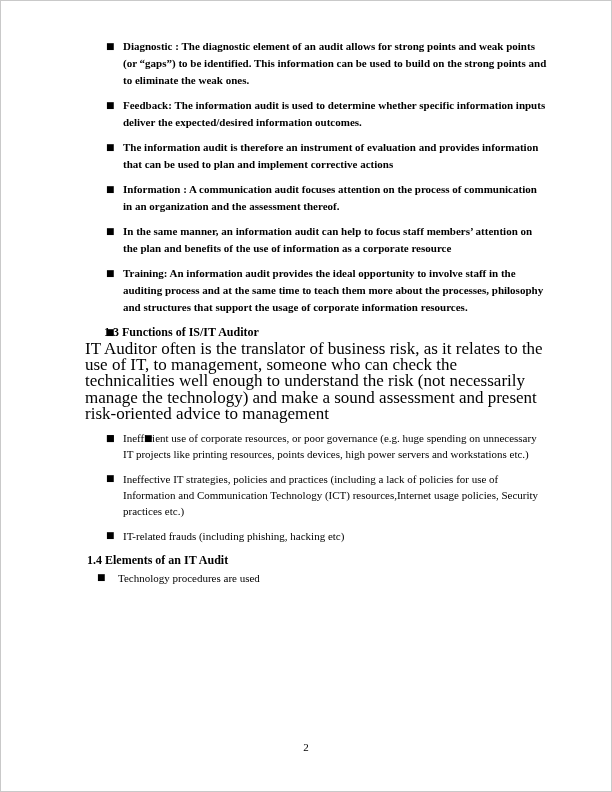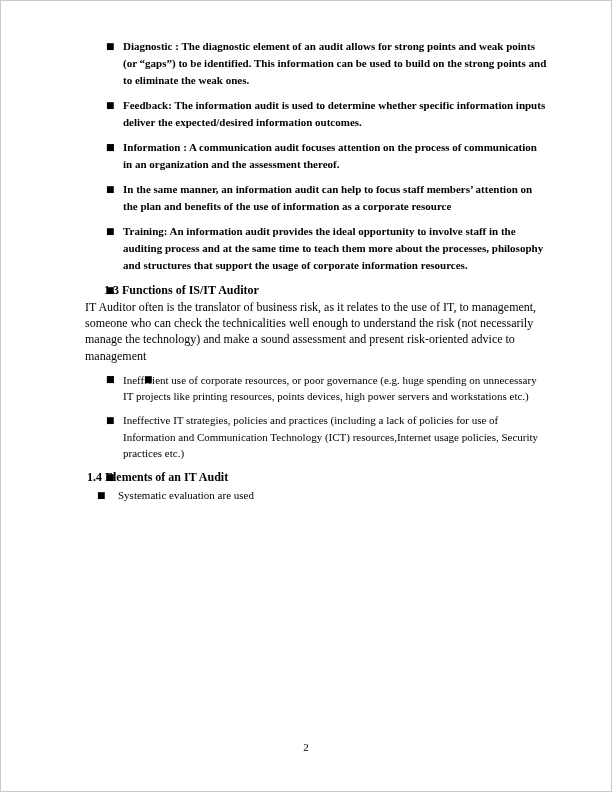--- a/index.html
+++ b/index.html
@@ -63,21 +63,21 @@
   .heading {
     font-weight: 700;
     font-size: 12px;
     line-height: 17px;
     margin: 0;
   }
   .h13 { margin: 1px 0 0 19px; }
   .h14 { margin: 7px 0 1px 2px; }
 
   .para {
-    font-size: 12px;
+    font-size: 17px;
     line-height: 16.2px;
     margin: 0 0 0 0;
     width: 462px;
   }
   .pagenum {
     position: absolute;
     top: 739px;
     left: 0;
     width: 100%;
     text-align: center;
@@ -95,20 +95,21 @@
       <div class="li b">
         <span class="marker">■</span>
         <span>Diagnostic : The diagnostic element of an audit allows for strong points and weak points (or “gaps”) to be identified. This information can be used to build on the strong points and to eliminate the weak ones.</span>
       </div>
       <div class="li b">
         <span class="marker">■</span>
         <span>Feedback: The information audit is used to determine whether specific information inputs deliver the expected/desired information outcomes.</span>
       </div>
       <div class="li b">
         <span class="marker">■</span>
+        <span>The information audit is therefore an instrument of evaluation and provides information that can be used to plan and implement corrective actions</span>
       </div>
       <div class="li b">
         <span class="marker">■</span>
         <span>Information : A communication audit focuses attention on the process of communication in an organization and the assessment thereof.</span>
       </div>
       <div class="li b">
         <span class="marker">■</span>
         <span>In the same manner, an information audit can help to focus staff members’ attention on the plan and benefits of the use of information as a corporate resource</span>
       </div>
       <div class="li b">
@@ -133,25 +134,26 @@
       <div class="li r">
         <span class="marker">■</span>
         <span>Inefficient use of corporate resources, or poor governance (e.g. huge spending on unnecessary IT projects like printing resources, points devices, high power servers and workstations etc.)</span>
       </div>
       <div class="li r">
         <span class="marker">■</span>
         <span>Ineffective IT strategies, policies and practices (including a lack of policies for use of Information and Communication Technology (ICT) resources,Internet usage policies, Security practices etc.)</span>
       </div>
       <div class="li r">
         <span class="marker">■</span>
+        <span>IT-related frauds (including phishing, hacking etc)</span>
       </div>
     </div>
 
     <h3 class="heading h14">1.4 Elements of an IT Audit</h3>
     <div class="li r sys">
       <span class="marker">■</span>
-      <span>Systematic evaluation are used</span>
+      <span>Technology procedures are used</span>
     </div>
 
   </div>
 
   <div class="pagenum">2</div>
 </div>
 
 </body></html>

